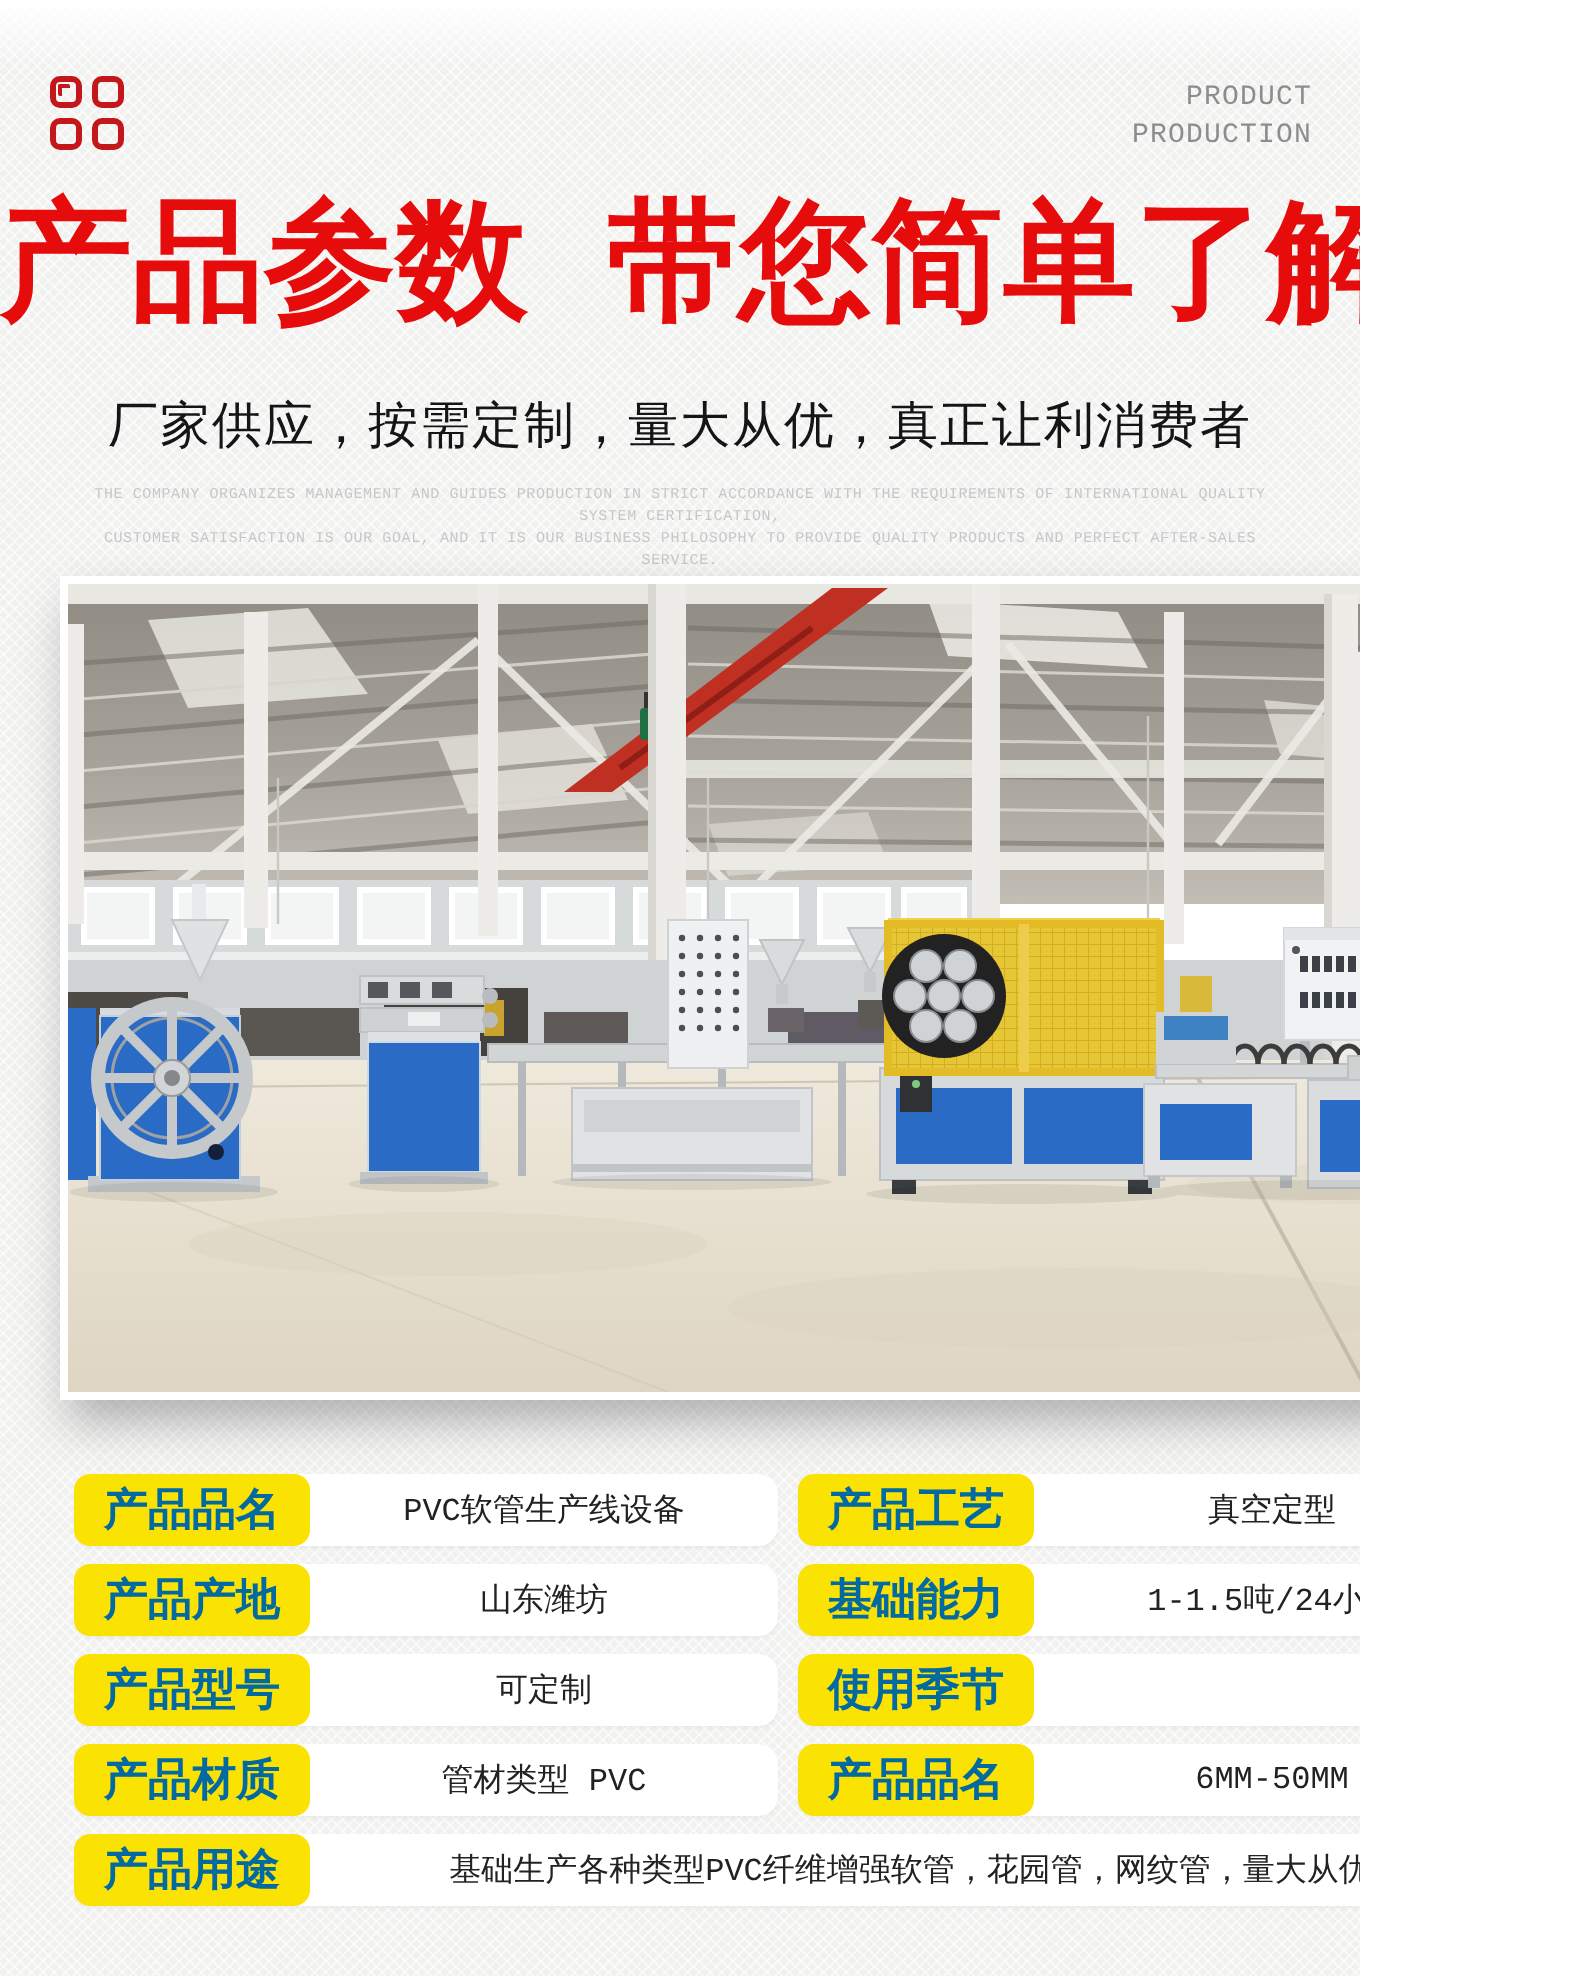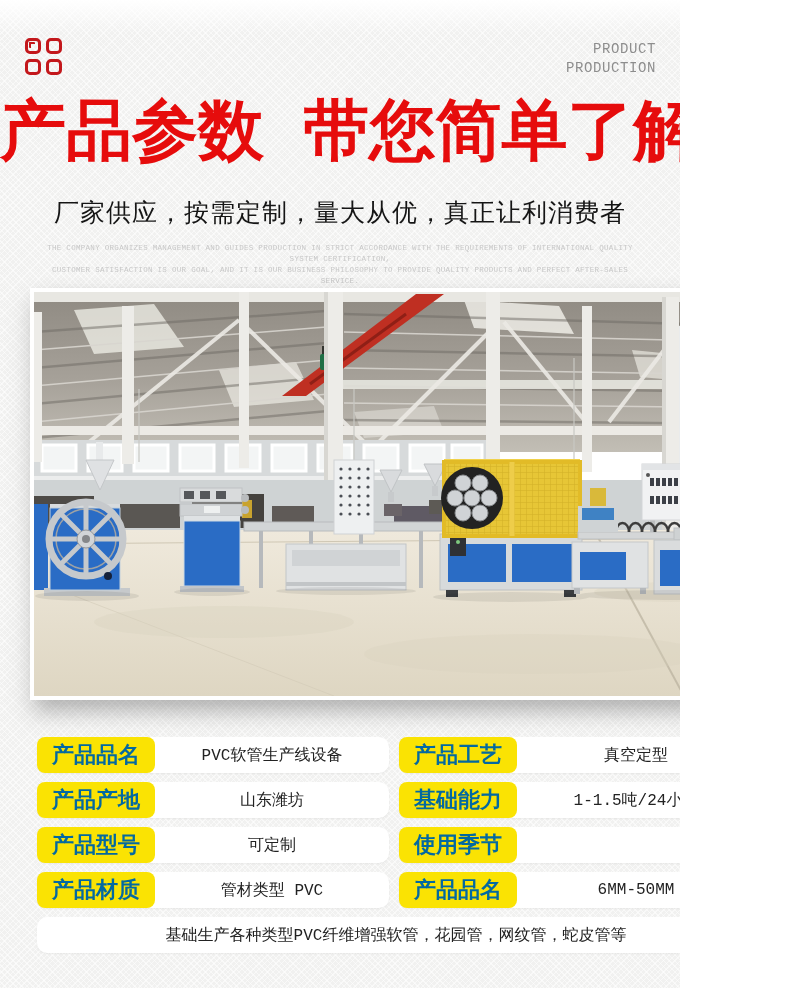--- a/index.html
+++ b/index.html
@@ -426,18 +426,19 @@
         <span class="spec-label">产品材质</span>
         <span class="spec-value">管材类型 PVC</span>
       </div>
       <div class="spec-cell right">
         <span class="spec-label">产品品名</span>
         <span class="spec-value">6MM-50MM</span>
       </div>
     </div>
     <div class="spec-row">
       <div class="spec-cell full">
-        <span class="spec-value">基础生产各种类型PVC纤维增强软管，花园管，网纹管，蛇皮管等</span>
+        <span class="spec-label">产品用途</span>
+        <span class="spec-value">基础生产各种类型PVC纤维增强软管，花园管，网纹管，量大从优</span>
       </div>
     </div>
   </div>
 
 </div>
 
 </body></html>

